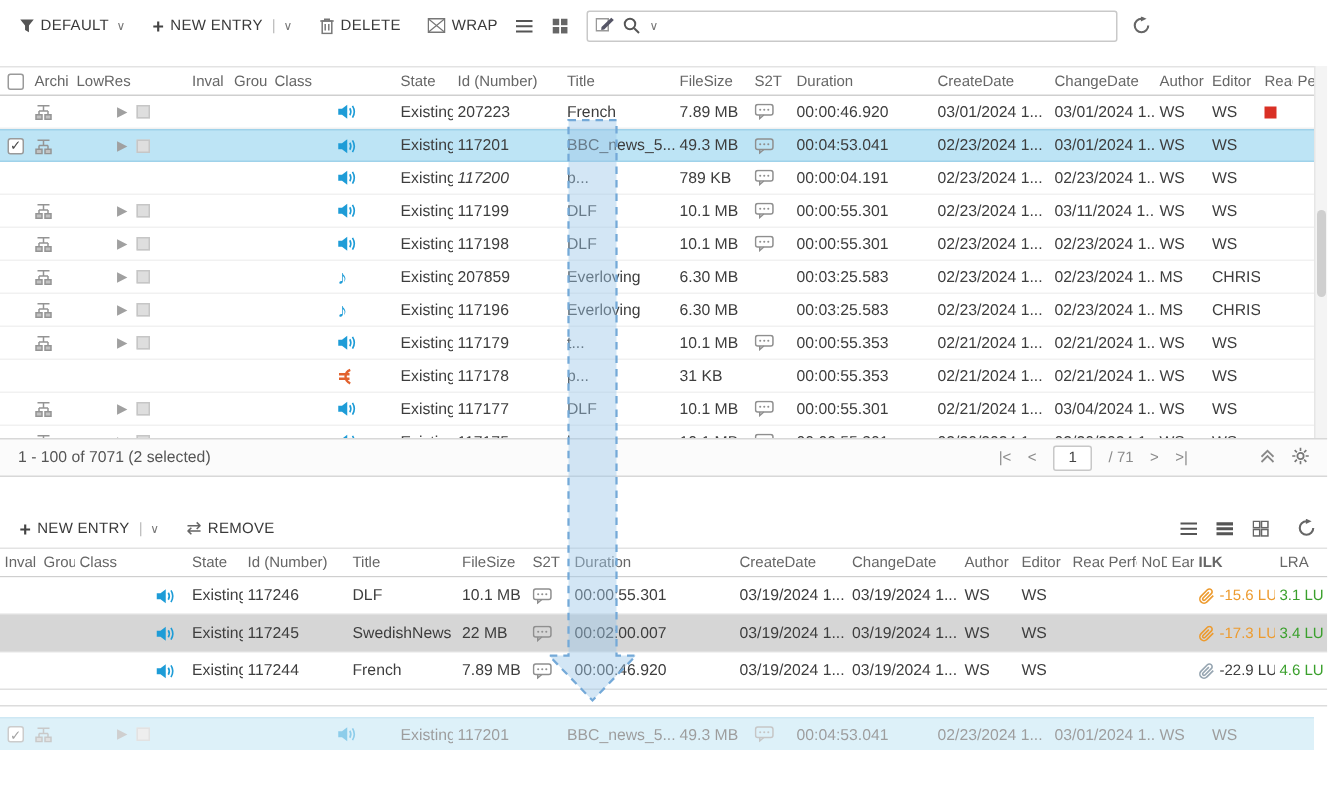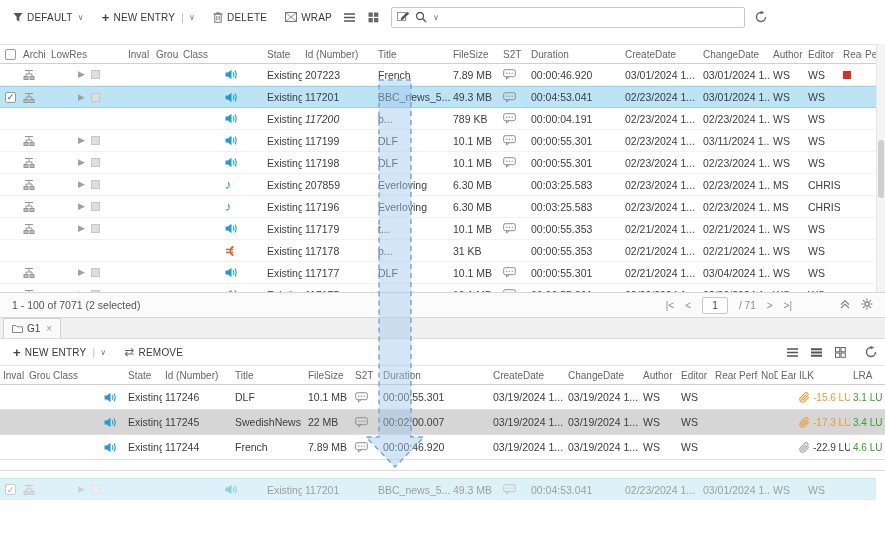--- a/index.html
+++ b/index.html
@@ -661,31 +661,20 @@
       <span class="pg-btn"><svg width="10" height="10" viewBox="0 0 10 10">
             <path d="M1 5.5 L5 1.5 L9 5.5 M1 9 L5 5 L9 9" fill="none" stroke="#888" stroke-width="1.2"></path>
           </svg></span>
       <span class="pg-btn"><svg width="12" height="12" viewBox="0 0 12 12">
             <circle cx="6" cy="6" r="2.1" fill="none" stroke="#777" stroke-width="1.2"></circle>
             <path d="M6 0.5 V2.6 M6 9.4 V11.5 M0.5 6 H2.6 M9.4 6 H11.5 M2.1 2.1 L3.6 3.6 M8.4 8.4 L9.9 9.9 M9.9 2.1 L8.4 3.6 M3.6 8.4 L2.1 9.9" stroke="#777" stroke-width="1.1"></path>
           </svg></span>
     </div>
   </div>
 
-  <div class="tabstrip">
-    <div class="tab">
-      <span class="ticn">
-          <svg width="11" height="9" viewBox="0 0 11 9">
-            <path d="M0.5 8.5 V1.5 H4 L5 2.8 H10.5 V8.5 Z" fill="#fff" stroke="#8a8a8a"></path>
-          </svg>
-        </span>
-      <span>G1</span>
-      <span class="tab-close">×</span>
-    </div>
-  </div>
 
   <div class="toolbar bottom-toolbar">
     <button class="tbtn">
       <span class="plus">+</span>
       <span>NEW ENTRY</span>
       <span class="vbar">|</span>
       <span class="chev">∨</span>
     </button>
     <button class="tbtn">
       <span class="swap">⇄</span>
@@ -762,21 +751,21 @@
       </div>
       <div class="hcell" style="width: 22px;">
         <span>Perfo</span>
       </div>
       <div class="hcell" style="width: 20px;">
         <span>NoDi</span>
       </div>
       <div class="hcell" style="width: 18px;">
         <span>Ears</span>
       </div>
-      <div class="hcell" style="width: 54px;">
+      <div class="hcell" style="width: 54px; font-weight: bold;">
         <span>ILK</span>
       </div>
       <div class="hcell" style="width: 35px;">
         <span>LRA</span>
       </div>
     </div>
   <div class="tbody" id="botBody">
       <div class="brow">
         <div class="cell" style="width: 26px;"></div>
         <div class="cell" style="width: 24px;"></div>

